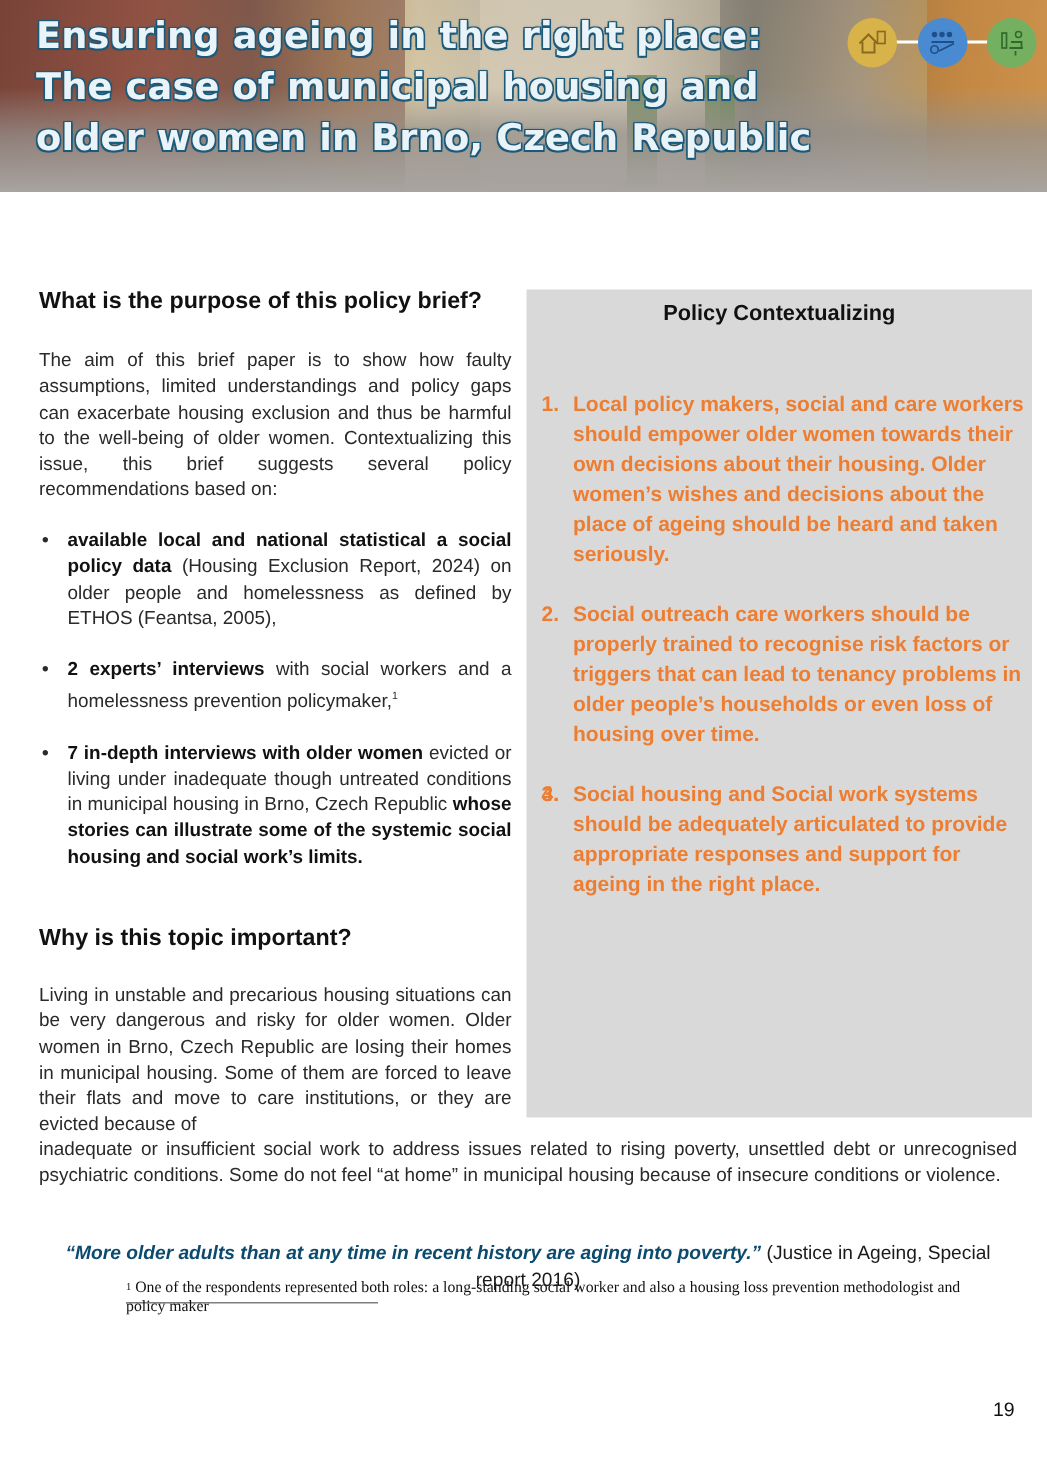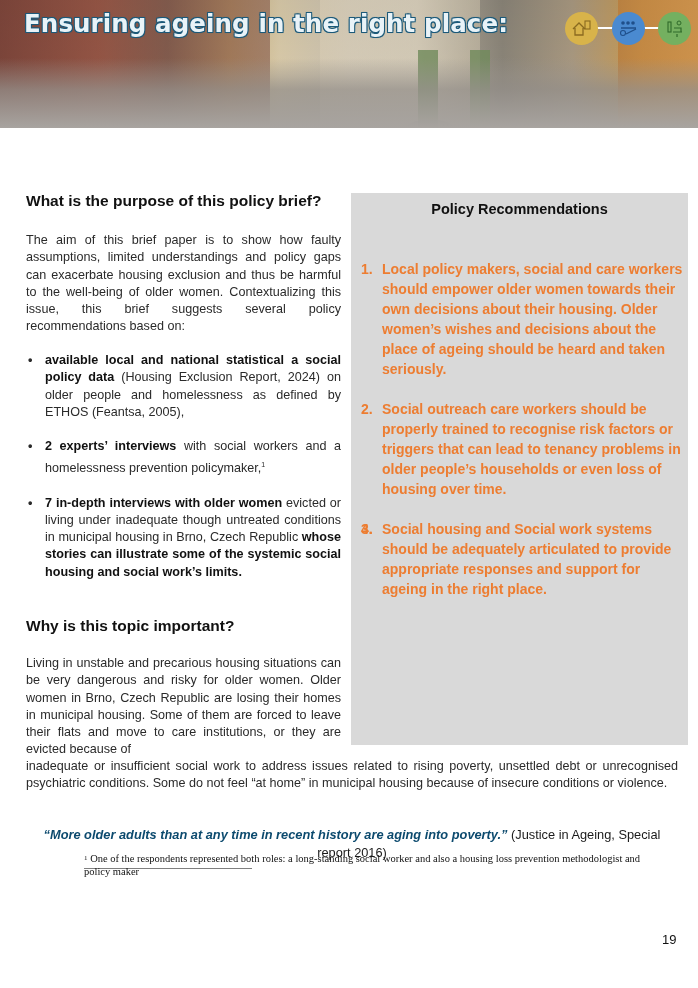--- a/index.html
+++ b/index.html
@@ -78,20 +78,22 @@
   <div class="bldg-left"></div>
   <div class="bldg-mid"></div>
   <div class="door" style="left:418px;"></div>
   <div class="door" style="left:470px;"></div>
   <div class="bldg-right"></div>
   <div class="shadow"></div>
   <div class="street"></div>
 
   <div class="title">
     <div>Ensuring ageing in the right place:</div>
+    <div>The case of municipal housing and</div>
+    <div>older women in Brno, Czech Republic</div>
   </div>
 
   <div class="logo-row">
     <div class="logo-line"></div>
     <div class="logo-circle c1">
       <svg viewBox="0 0 21 21">
           <path d="M2 11 L8 5 L14 11 M4 10 V17 H12 V10" fill="none" stroke="#8a6a20" stroke-width="1.3"></path>
           <rect x="14" y="3" width="5" height="8" fill="none" stroke="#8a6a20" stroke-width="1.1"></rect>
         </svg>
     </div>
@@ -136,21 +138,21 @@
   </li>
 </ul>
 
 <div class="h2" style="top:617px;">Why is this topic important?</div>
 
 <div class="p" style="top:655px;">Living in unstable and precarious housing situations can be very dangerous and risky for older women. Older women in Brno, Czech Republic are losing their homes in municipal housing. Some of them are forced to leave their flats and move to care institutions, or they are evicted because of</div>
 <div class="full-para" style="top:758px;">inadequate or insufficient social work to address issues related to rising poverty, unsettled debt or unrecognised psychiatric conditions. Some do not feel “at home” in municipal housing because of insecure conditions or violence.</div>
 
 <div class="keybox">
   <div class="kh">
-    <div>Policy Recommendations</div>
+    <div>Policy Contextualizing</div>
   </div>
   <ol>
     <li>
       <span class="num">1.</span>
       <span>Local policy makers, social and care workers should empower older women towards their own decisions about their housing. Older women’s wishes and decisions about the place of ageing should be heard and taken seriously.</span>
     </li>
     <li>
       <span class="num">2.</span>
       <span>Social outreach care workers should be properly trained to recognise risk factors or triggers that can lead to tenancy problems in older people’s households or even loss of housing over time.</span>
     </li>

